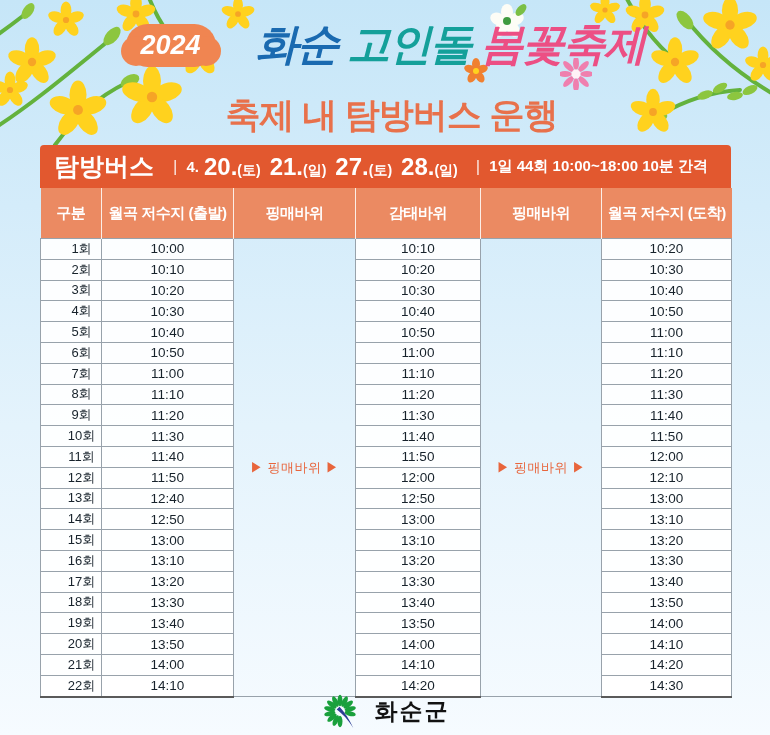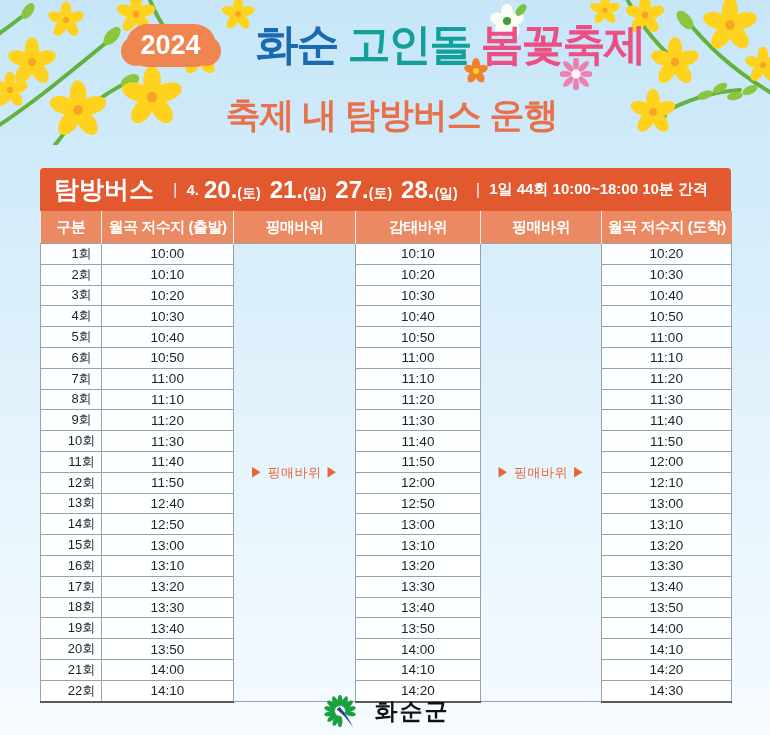--- a/index.html
+++ b/index.html
@@ -10,21 +10,21 @@
     background:linear-gradient(180deg,#c6e6f8 0%,#d4ecfa 28%,#e4f3fc 58%,#f6fbff 100%);
     font-family:"Liberation Sans",sans-serif;
   }
   .deco{position:absolute;pointer-events:none;}
   .deco-left{left:0;top:0;}
   .deco-right{right:0;top:0;}
 
   
   .title-row{
     position:absolute;top:16px;left:0;right:0;
-    display:flex;justify-content:center;align-items:center;gap:16px;z-index:2;
+    display:flex;justify-content:center;align-items:center;gap:16px;z-index:2;font-style:italic;
   }
   .badge{
     position:relative;z-index:0;
     background:var(--badge-bg,#f08551);color:#fff;
     font-weight:bold;font-size:27px;
     padding:6px 15px;border-radius:26px;
   }
   .badge::before,.badge::after{
     content:"";position:absolute;z-index:-1;background:var(--badge-bg,#f08551);border-radius:50%;
   }
@@ -35,39 +35,39 @@
   .t-teal{color:var(--title-teal,#14a09a);}
   .t-pink{color:var(--title-pink,#ec4f84);}
 
   .subtitle{
     position:absolute;top:92px;left:13px;right:0;text-align:center;
     font-size:35px;font-weight:bold;letter-spacing:-1px;
     color:var(--accent-orange,#e8714b);z-index:2;
   }
 
   
-  .table-wrap{position:absolute;top:168px;left:40px;width:691px;z-index:2;}
+  .table-wrap{position:absolute;top:145px;left:40px;width:691px;z-index:2;}
   .banner{
     height:43px;background:var(--banner-bg,#e2582f);
     border-radius:4px 4px 0 0;
     display:flex;align-items:center;padding-left:14px;box-sizing:border-box;
     color:#fff;white-space:nowrap;
   }
   .banner .label{font-size:25px;font-weight:bold;margin-right:10px;}
   .banner .sep{font-size:17px;opacity:.85;margin:0 9px;font-weight:normal;}
   .banner .month{font-size:15px;font-weight:bold;margin-right:5px;}
   .banner .date{display:inline-flex;align-items:baseline;margin-right:9px;}
   .banner .day{font-size:24px;font-weight:bold;}
   .banner .dow{font-size:14px;font-weight:bold;}
   .banner .info{font-size:15px;font-weight:bold;}
 
   table.schedule{width:691px;border-collapse:collapse;table-layout:fixed;}
   .schedule thead th{
     background:var(--header-row-bg,#eb8a62);color:#fff;
-    font-size:15px;font-weight:bold;height:32px;
+    font-size:15px;font-weight:bold;height:50px;
     border-left:1px solid rgba(255,255,255,.85);
     padding:0;letter-spacing:-0.5px;
   }
   .schedule thead th:first-child{border-left:none;}
   .schedule tbody td{
     background:rgba(255,255,255,.93);
     border:1px solid #98a2ab;
     height:19.8px;padding:0;
     text-align:center;font-size:13.5px;color:#17222b;
   }

